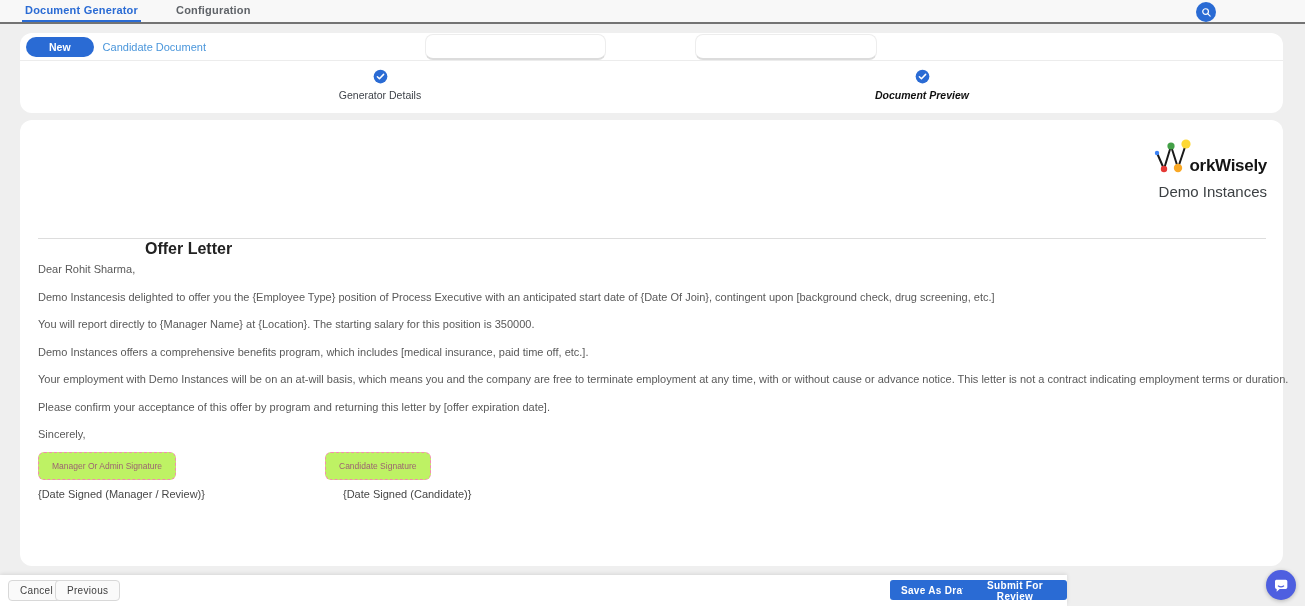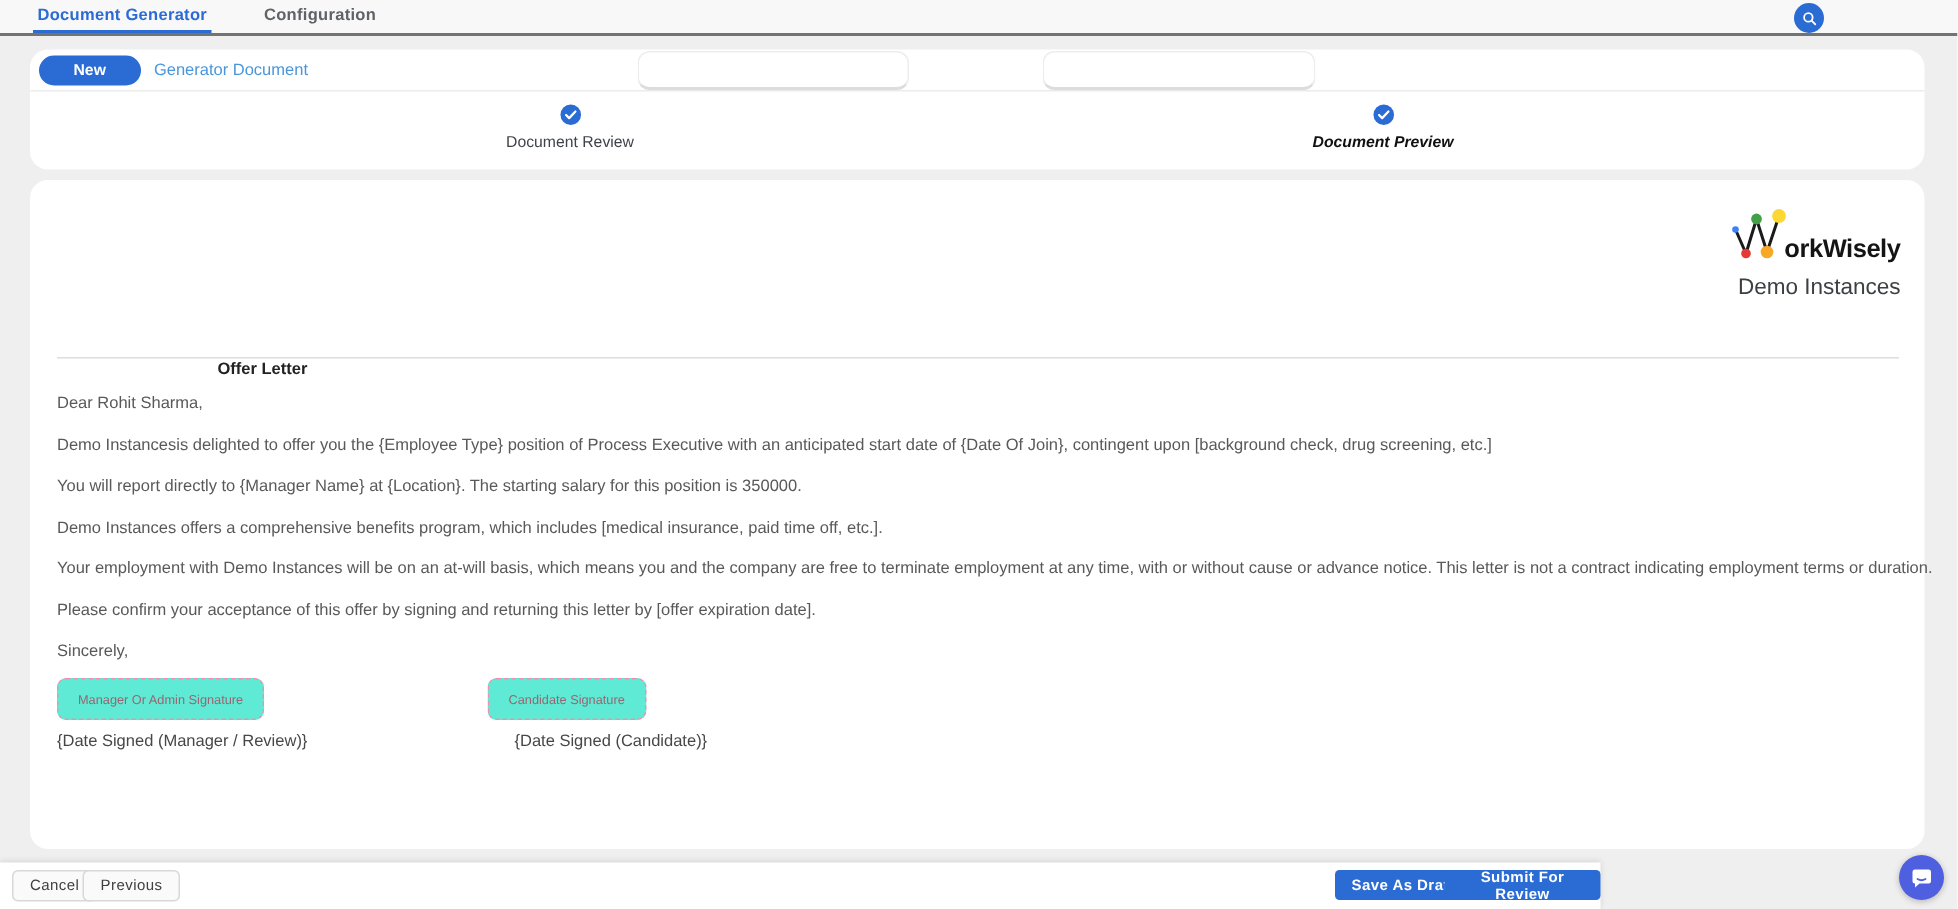--- a/index.html
+++ b/index.html
@@ -65,28 +65,28 @@
   }
   .logo-block { position:absolute; right:16px; top:18px; text-align:right; }
   .logo-row { display:flex; align-items:flex-end; justify-content:flex-end; }
   .logo-text {
     font-size:17px; font-weight:bold; color:#141414;
     margin-left:-7px; letter-spacing:-.3px; line-height:1;
     padding-bottom:1px;
   }
   .company-name { margin-top:8px; font-size:15px; color:#3c4043; }
   .doc-hr { position:absolute; left:18px; top:118px; width:1228px; height:0; border-top:1px solid #ddd; }
-  .doc-heading { position:absolute; left:125px; top:120px; font-size:11px; font-weight:bold; color:#222;text-align:right; }
+  .doc-heading { position:absolute; left:125px; top:120px; font-size:16px; font-weight:bold; color:#222;text-align:right; }
   .letter { position:absolute; left:18px; top:136px; width:1230px; }
   .letter p { font-size:11px; color:#595959; line-height:27.5px; white-space:nowrap; }
   .sig-col { position:absolute; top:332px; }
   .sig-col.col1 { left:18px; } .sig-col.col2 { left:305px; }
   .sig-box {
     display:inline-block; padding:8px 13px;
-    border:1.5px dashed #f48bb0; border-radius:6px; background:#5eead4;
+    border:1.5px dashed #f48bb0; border-radius:6px; background:#bef264;
     font-size:8.5px; color:#9c6471; cursor:pointer;
   }
   .date-label { position:absolute; top:368px; font-size:11px; color:#474747; }
   .date-label.col1 { left:18px; } .date-label.col2 { left:323px; }
   
   .footer {
     position:absolute; left:0; bottom:0; width:1067px; height:31px;
     background:#fff; box-shadow:0 -1px 4px rgba(0,0,0,.10);
   }
   .btn-gray {
@@ -122,33 +122,33 @@
     <svg width="11" height="11" viewBox="0 0 24 24">
         <circle cx="10" cy="10" r="6.2" fill="none" stroke="#fff" stroke-width="2.6"></circle>
         <line x1="14.6" y1="14.6" x2="20" y2="20" stroke="#fff" stroke-width="2.6" stroke-linecap="round"></line>
       </svg>
   </span>
 </button>
 
 <div class="card1">
   <div class="crumb-row">
     <span class="new-badge">New</span>
-    <span class="crumb-link">Generator Document</span>
+    <span class="crumb-link">Candidate Document</span>
   </div>
   <div class="connector c1"></div>
   <div class="connector c2"></div>
   <div class="steps">
     <div class="step s1">
       <span style="display:flex;">
         <svg width="15" height="15" viewBox="0 0 24 24">
             <circle cx="12" cy="12" r="11" fill="#2a6bd4"></circle>
             <path d="M7 12.3l3.3 3.3L17 8.6" fill="none" stroke="#fff" stroke-width="2.4" stroke-linecap="round" stroke-linejoin="round"></path>
           </svg>
       </span>
-      <span class="step-label">Document Review</span>
+      <span class="step-label">Generator Details</span>
     </div>
     <div class="step s3">
       <span style="display:flex;">
         <svg width="15" height="15" viewBox="0 0 24 24">
             <circle cx="12" cy="12" r="11" fill="#2a6bd4"></circle>
             <path d="M7 12.3l3.3 3.3L17 8.6" fill="none" stroke="#fff" stroke-width="2.4" stroke-linecap="round" stroke-linejoin="round"></path>
           </svg>
       </span>
       <span class="step-label">Document Preview</span>
     </div>
@@ -176,21 +176,21 @@
 
   <div class="doc-hr"></div>
   <div class="doc-heading">Offer Letter</div>
 
   <div class="letter">
     <p>Dear Rohit Sharma,</p>
     <p>Demo Instancesis delighted to offer you the {Employee Type} position of Process Executive with an anticipated start date of {Date Of Join}, contingent upon [background check, drug screening, etc.]</p>
     <p>You will report directly to {Manager Name} at {Location}. The starting salary for this position is 350000.</p>
     <p>Demo Instances offers a comprehensive benefits program, which includes [medical insurance, paid time off, etc.].</p>
     <p>Your employment with Demo Instances will be on an at-will basis, which means you and the company are free to terminate employment at any time, with or without cause or advance notice. This letter is not a contract indicating employment terms or duration.</p>
-    <p>Please confirm your acceptance of this offer by signing and returning this letter by [offer expiration date].</p>
+    <p>Please confirm your acceptance of this offer by program and returning this letter by [offer expiration date].</p>
     <p>Sincerely,</p>
   </div>
 
   <div class="sig-col col1">
     <span class="sig-box">Manager Or Admin Signature</span>
   </div>
   <div class="sig-col col2">
     <span class="sig-box">Candidate Signature</span>
   </div>
   <div class="date-label col1">{Date Signed (Manager / Review)}</div>

